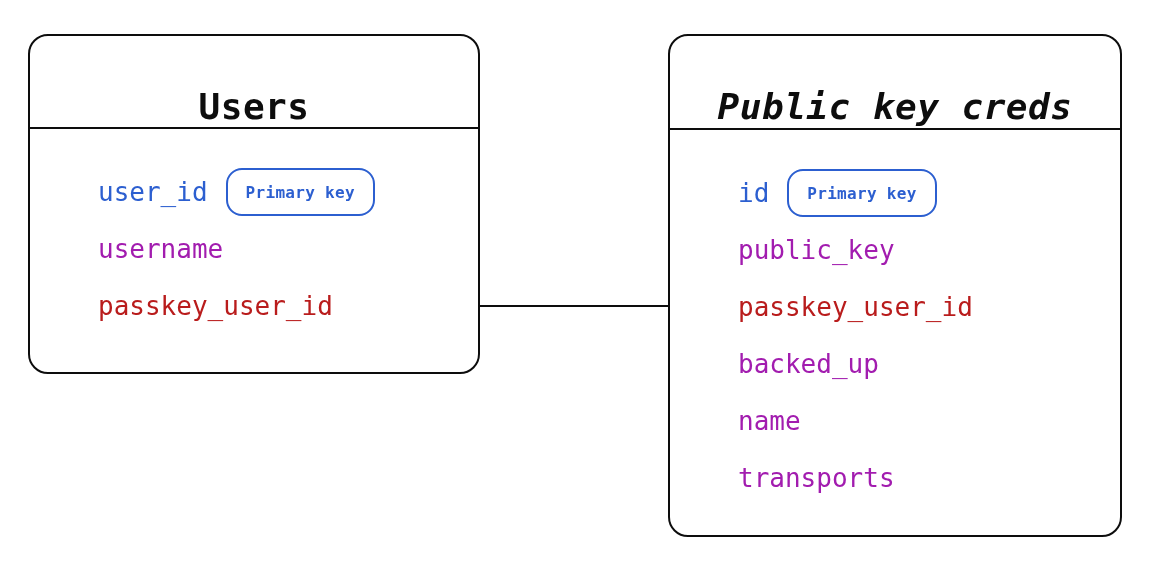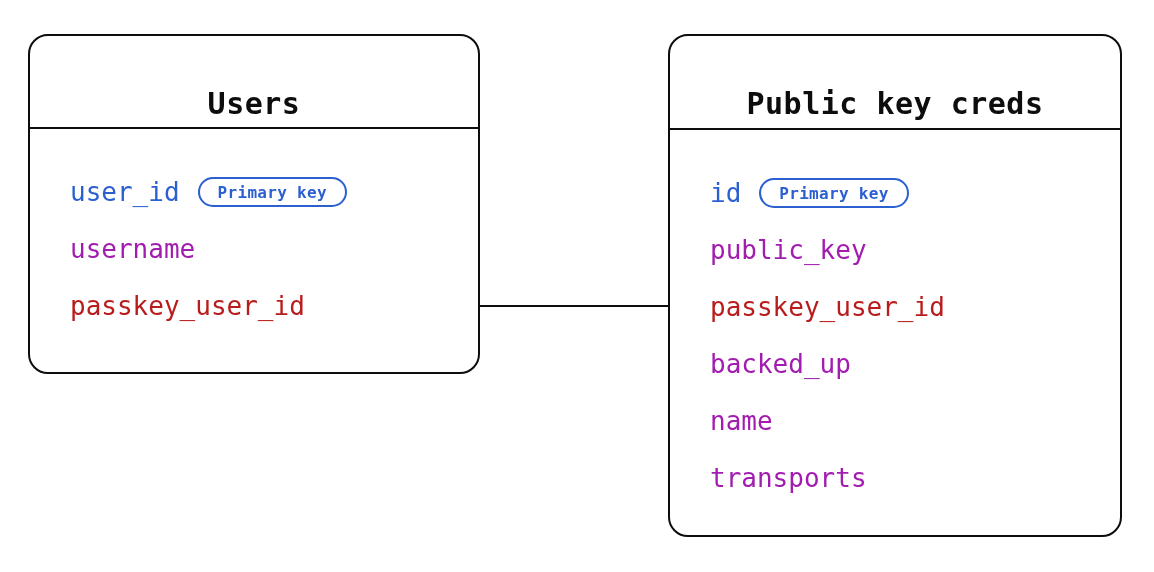--- a/index.html
+++ b/index.html
@@ -24,55 +24,56 @@
     border: 2px solid #0d0d0d;
     border-radius: 20px;
   }
   .card-title {
     position: absolute;
     left: 0;
     right: 0;
     text-align: center;
     font-family: "DejaVu Sans Mono", "Liberation Mono", monospace;
     font-weight: bold;
-    font-size: 30px;
+    font-size: 36px;
     letter-spacing: 0.5px;
     color: #0d0d0d;
     white-space: nowrap;
   }
   .card-divider {
     position: absolute;
     height: 0;
     border-top: 2px solid #0d0d0d;
   }
 
   
   .field-row {
     position: absolute;
     display: flex;
     align-items: center;
     height: 34px;
     white-space: nowrap;
+    margin-left: 28px;
   }
   .field-name {
     font-family: "DejaVu Sans Mono", "Liberation Mono", monospace;
     font-size: 26px;
     line-height: 34px;
     color: #a21caf;
   }
   .field-name.key { color: #2c5fd0; }
   .field-name.fk  { color: #b91c1c; }
 
   
   .pk-badge {
     display: inline-flex;
     align-items: center;
     justify-content: center;
     margin-left: 18px;
-    height: 30px;
+    height: 48px;
     padding: 0 18px;
     box-sizing: border-box;
     border: 2px solid #2c5fd0;
     border-radius: 16px;
     background: #ffffff;
     font-family: "DejaVu Sans Mono", "Liberation Mono", monospace;
     font-weight: bold;
     font-size: 16px;
     letter-spacing: 0.3px;
     color: #2c5fd0;
@@ -108,21 +109,21 @@
 
     <div class="field-row" style="left:40px; top:253px;">
       <span class="field-name fk">passkey_user_id</span>
     </div>
   </div>
 
   <div class="connector" style="left:479px; top:305px; width:190px;"></div>
 
   <div class="card" style="left:668px; top:34px; width:454px; height:503px;">
 
-    <div class="card-title" style="top:50px;">Public key creds</div>
+    <div class="card-title" style="top:50px;font-style:italic;">Public key creds</div>
 
     <div class="card-divider" style="left:-2px; right:-2px; top:92px;"></div>
 
     <div class="field-row" style="left:40px; top:140px;">
       <span class="field-name key">id</span>
       <span class="pk-badge">Primary key</span>
     </div>
 
     <div class="field-row" style="left:40px; top:197px;">
       <span class="field-name">public_key</span>

